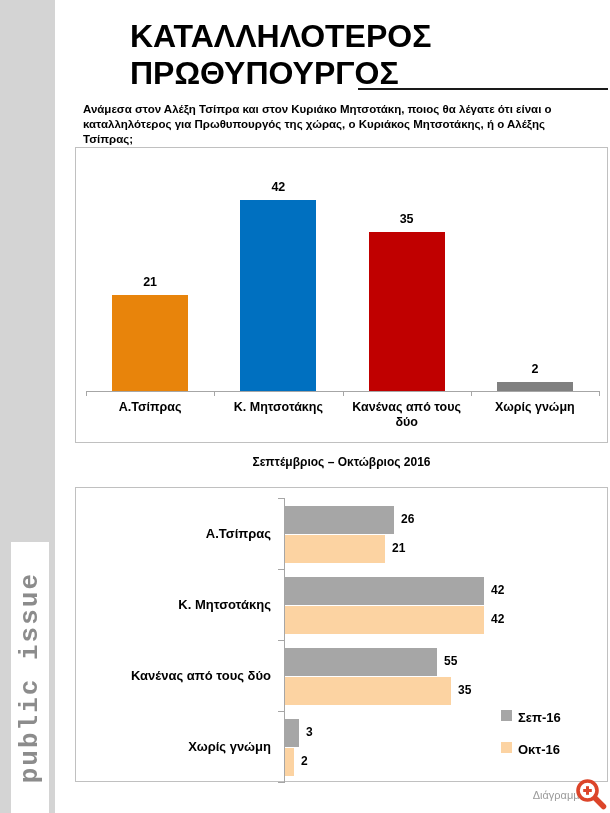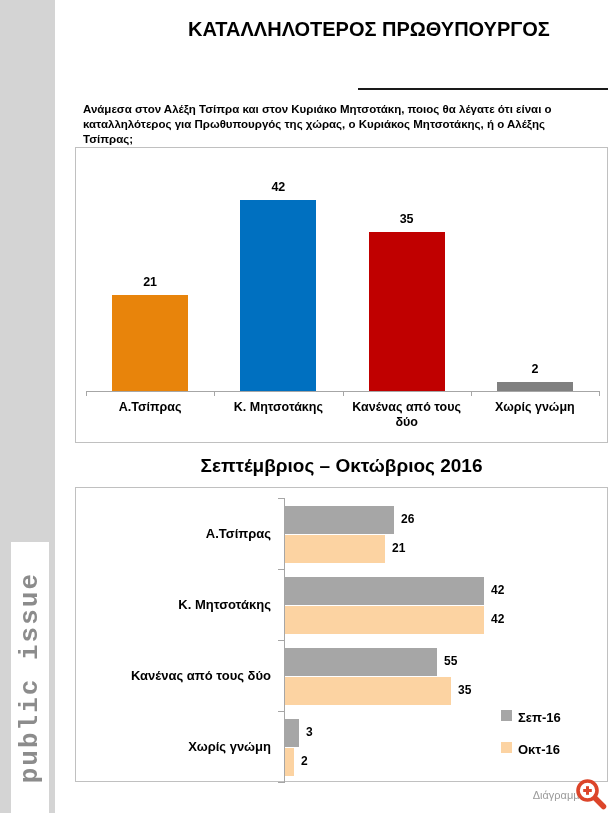--- a/index.html
+++ b/index.html
@@ -8,38 +8,38 @@
 
   
   .sidebar{position:absolute;left:0;top:0;width:55px;height:813px;background:#D4D4D4;}
   .wm-box{position:absolute;left:11px;top:542px;width:38px;height:271px;background:#fff;
           display:flex;align-items:center;justify-content:center;}
   .wm-text{writing-mode:vertical-rl;transform:rotate(180deg);
            font-family:"Liberation Mono", monospace;font-size:26px;font-weight:bold;
            color:#8C8C8C;letter-spacing:2px;white-space:nowrap;}
 
   
-  .title{position:absolute;left:75px;top:18px;width:533px;text-align:center;padding-left:55px;
-         box-sizing:border-box;font-size:20px;font-weight:bold;letter-spacing:0px;}
+  .title{position:absolute;left:75px;top:18px;width:533px;padding-left:55px;
+         box-sizing:border-box;font-size:32px;font-weight:bold;letter-spacing:0px;}
   .subtitle{position:absolute;left:75px;top:56px;width:533px;text-align:right;
             font-size:18px;font-weight:bold;}
   .rule{position:absolute;left:358px;top:88px;width:250px;height:2px;background:#1a1a1a;}
 
   
   .question{position:absolute;left:83px;top:102px;width:510px;margin:0;
             font-size:11.5px;font-weight:bold;line-height:15px;white-space:pre-line;}
 
   
   .chartbox{position:absolute;left:75px;width:533px;background:#fff;
             border:1px solid #C0C0C0;box-sizing:border-box;}
   .chartbox.top{top:147px;height:296px;}
   .chartbox.bottom{top:487px;height:295px;}
 
   .section-label{position:absolute;left:75px;top:455px;width:533px;text-align:center;
-                 font-size:19px;font-weight:bold;}
+                 font-size:12px;font-weight:bold;}
 
   
   .haxis{position:absolute;left:10px;top:243px;width:514px;height:1px;background:#A6A6A6;}
   .htick{position:absolute;top:243px;width:1px;height:5px;background:#A6A6A6;}
   .colbar{position:absolute;}
   .colval{position:absolute;text-align:center;font-size:12.5px;font-weight:bold;}
   .colcat{position:absolute;top:252px;text-align:center;font-size:12.5px;
           font-weight:bold;line-height:15px;}
 
   

